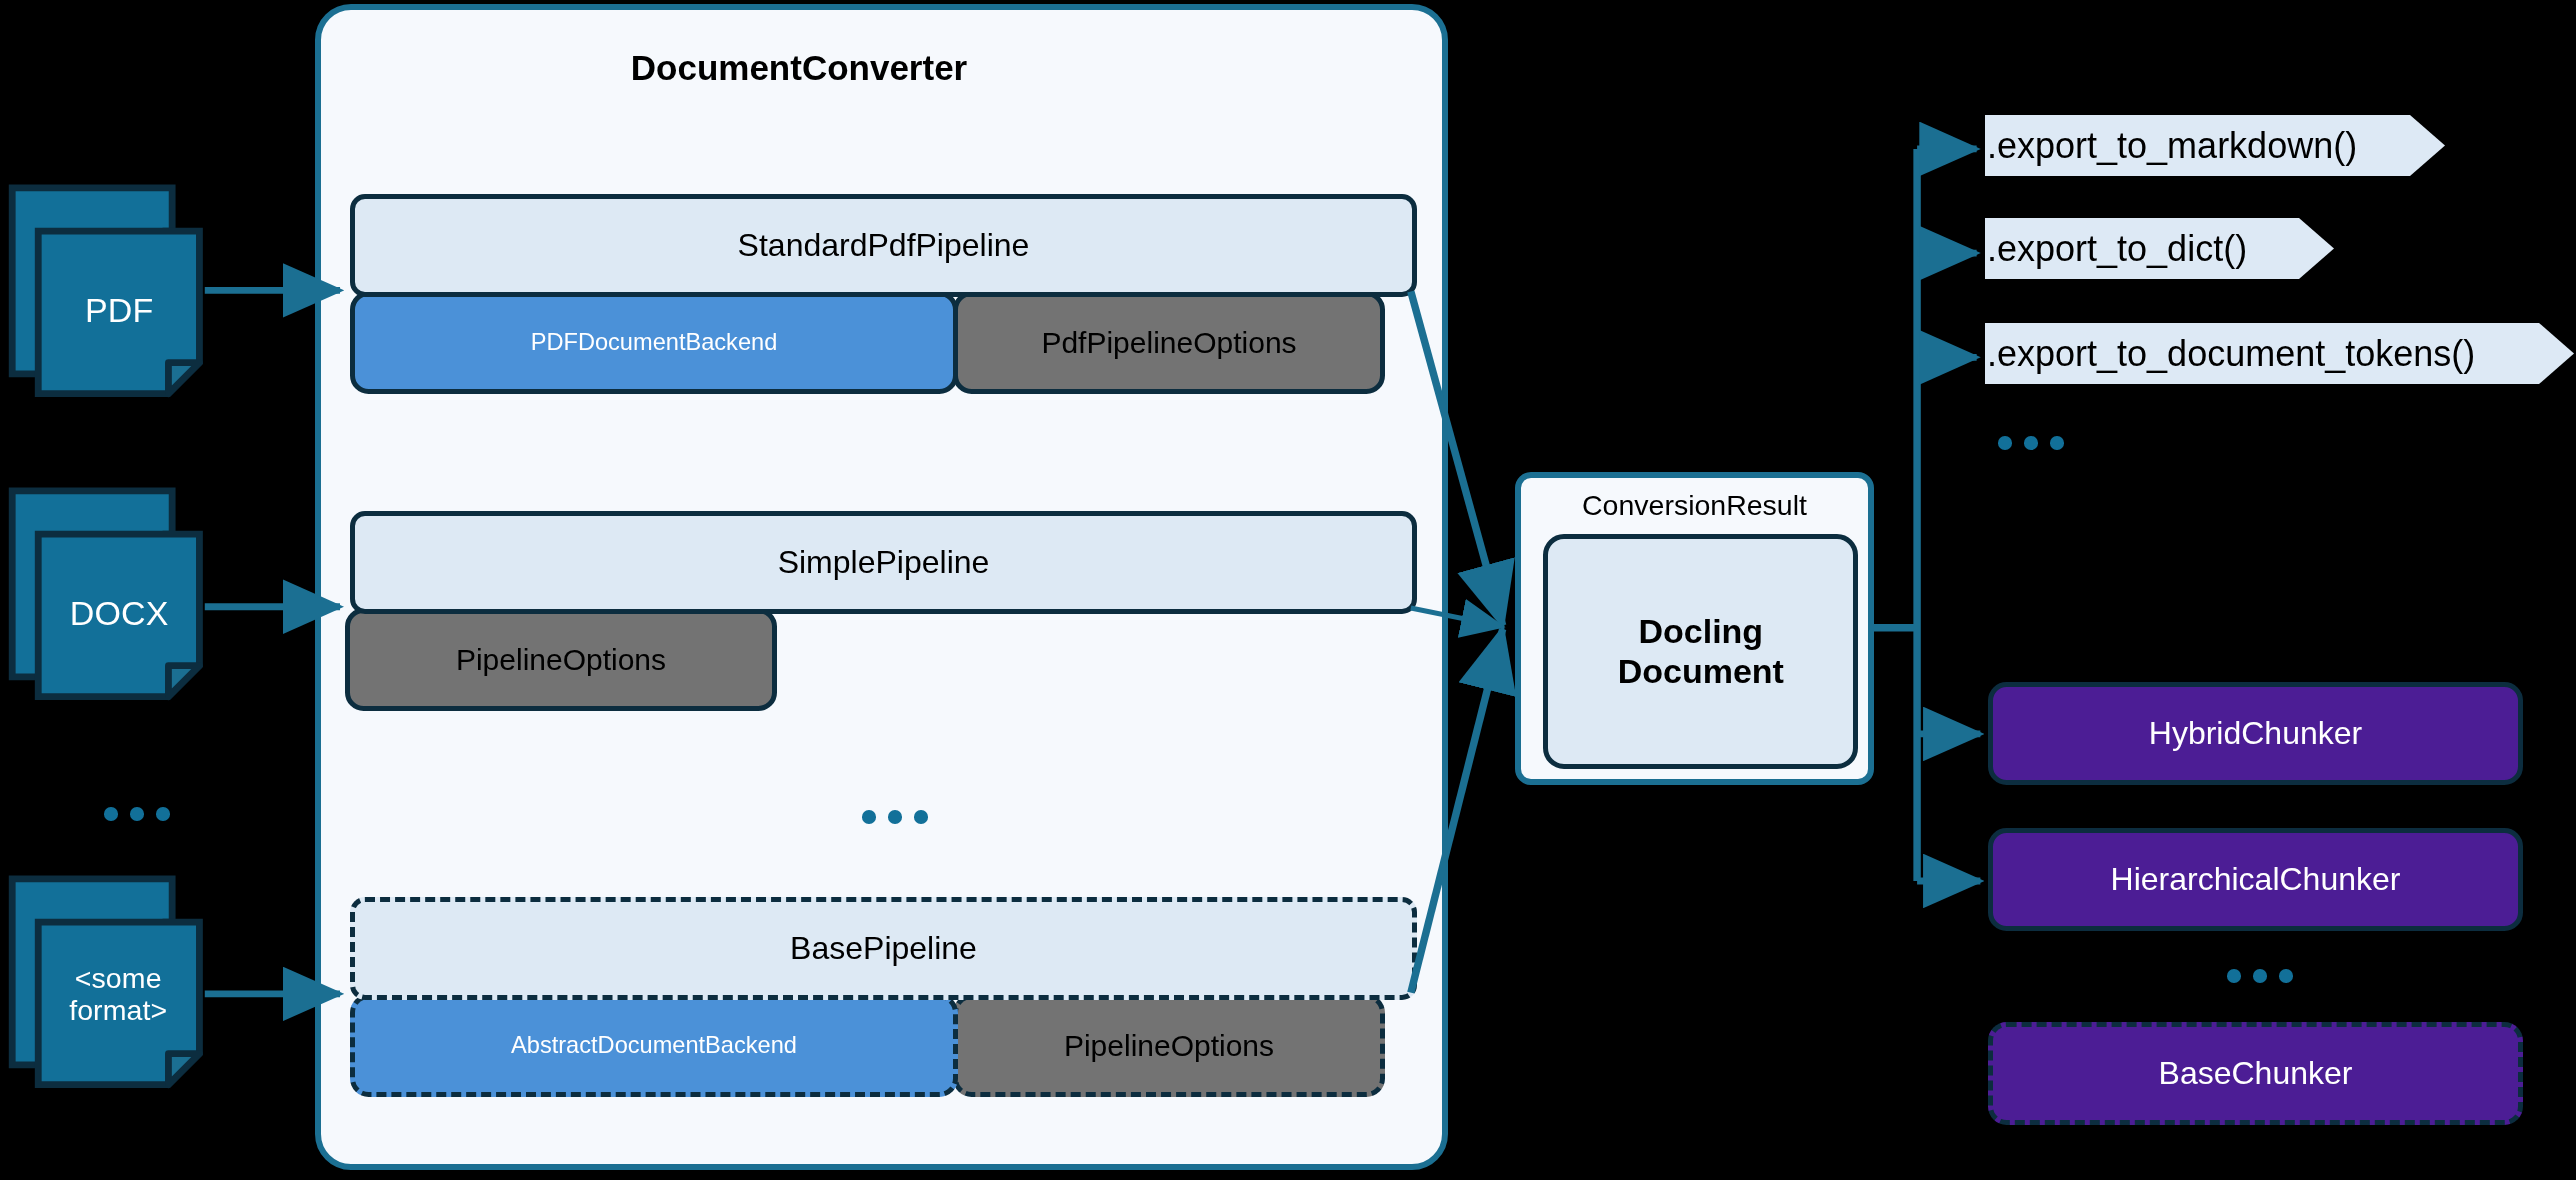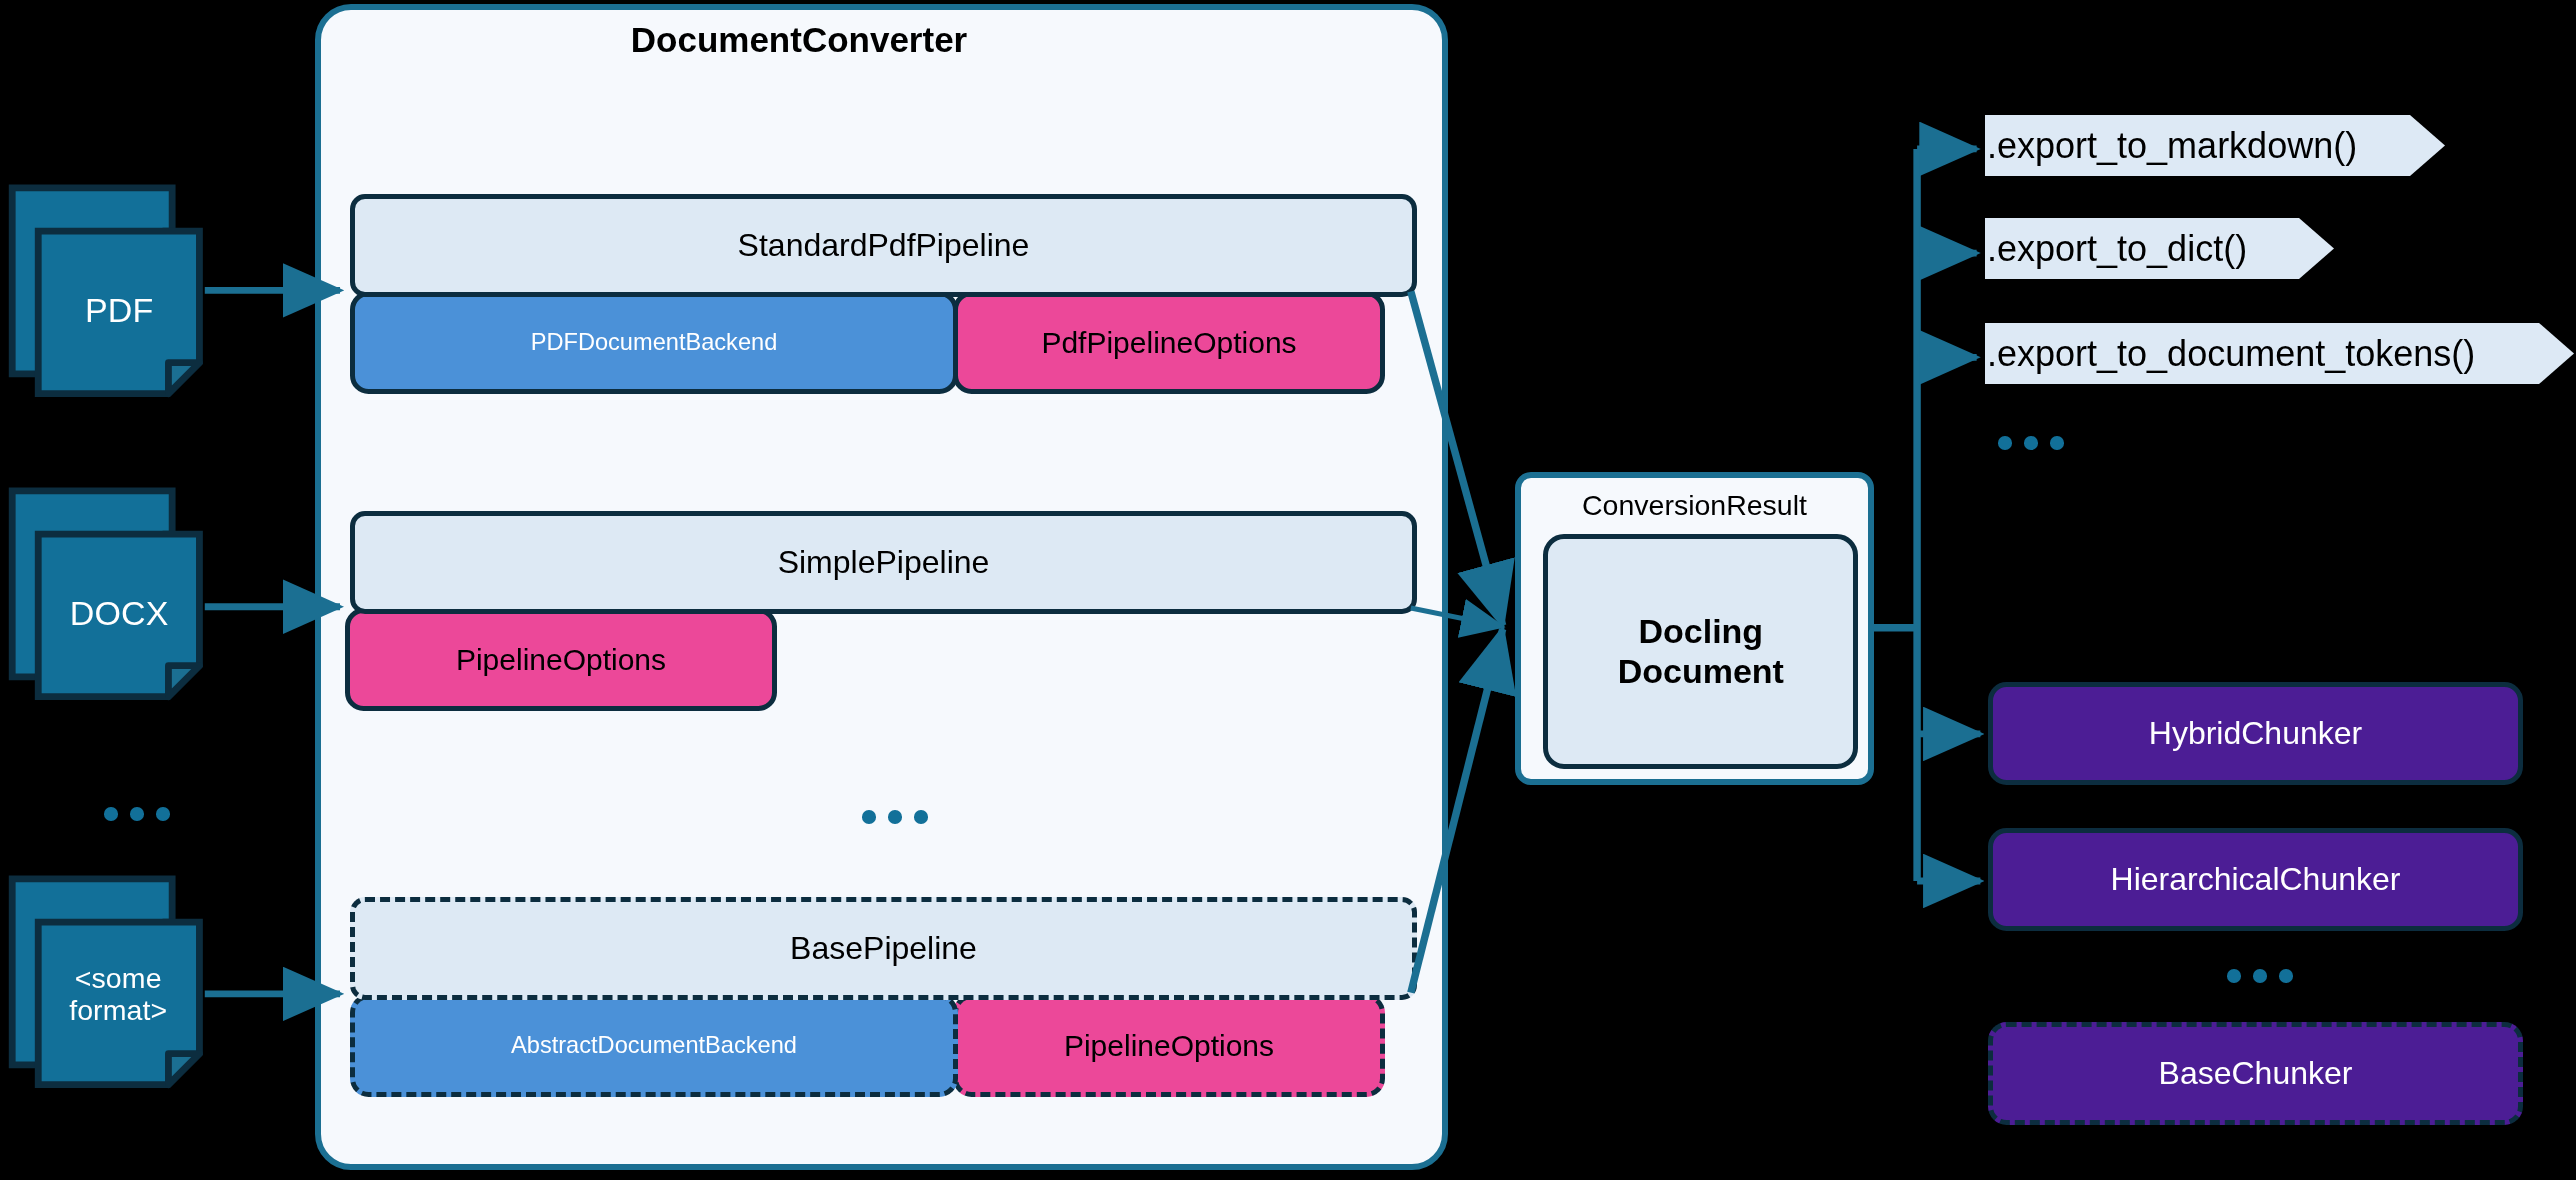--- a/index.html
+++ b/index.html
@@ -52,21 +52,21 @@
     height: 1166px;
     background: #f6f9fd;
     border: 6.8px solid #1b6f92;
     border-radius: 36px;
     box-sizing: border-box;
     z-index: 1;
   }
   #converter-title {
     position: absolute;
     left: 315px;
-    top: 20px;
+    top: 48px;
     width: 968px;
     text-align: center;
     font-size: 35px;
     font-weight: bold;
     color: #000000;
     z-index: 3;
   }
 
   
   .pipeline-group {
@@ -107,21 +107,21 @@
     justify-content: center;
     color: #ffffff;
     font-size: 23.6px;
     position: relative;
     z-index: 2;
   }
   .pipe-options {
     width: 432px;
     height: 103px;
     margin-left: -5px;
-    background: #ec4899;
+    background: #737373;
     border: 5.6px solid #0c2d3f;
     border-radius: 18.6px;
     box-sizing: border-box;
     display: flex;
     align-items: center;
     justify-content: center;
     color: #000000;
     font-size: 30px;
     position: relative;
     z-index: 1;

